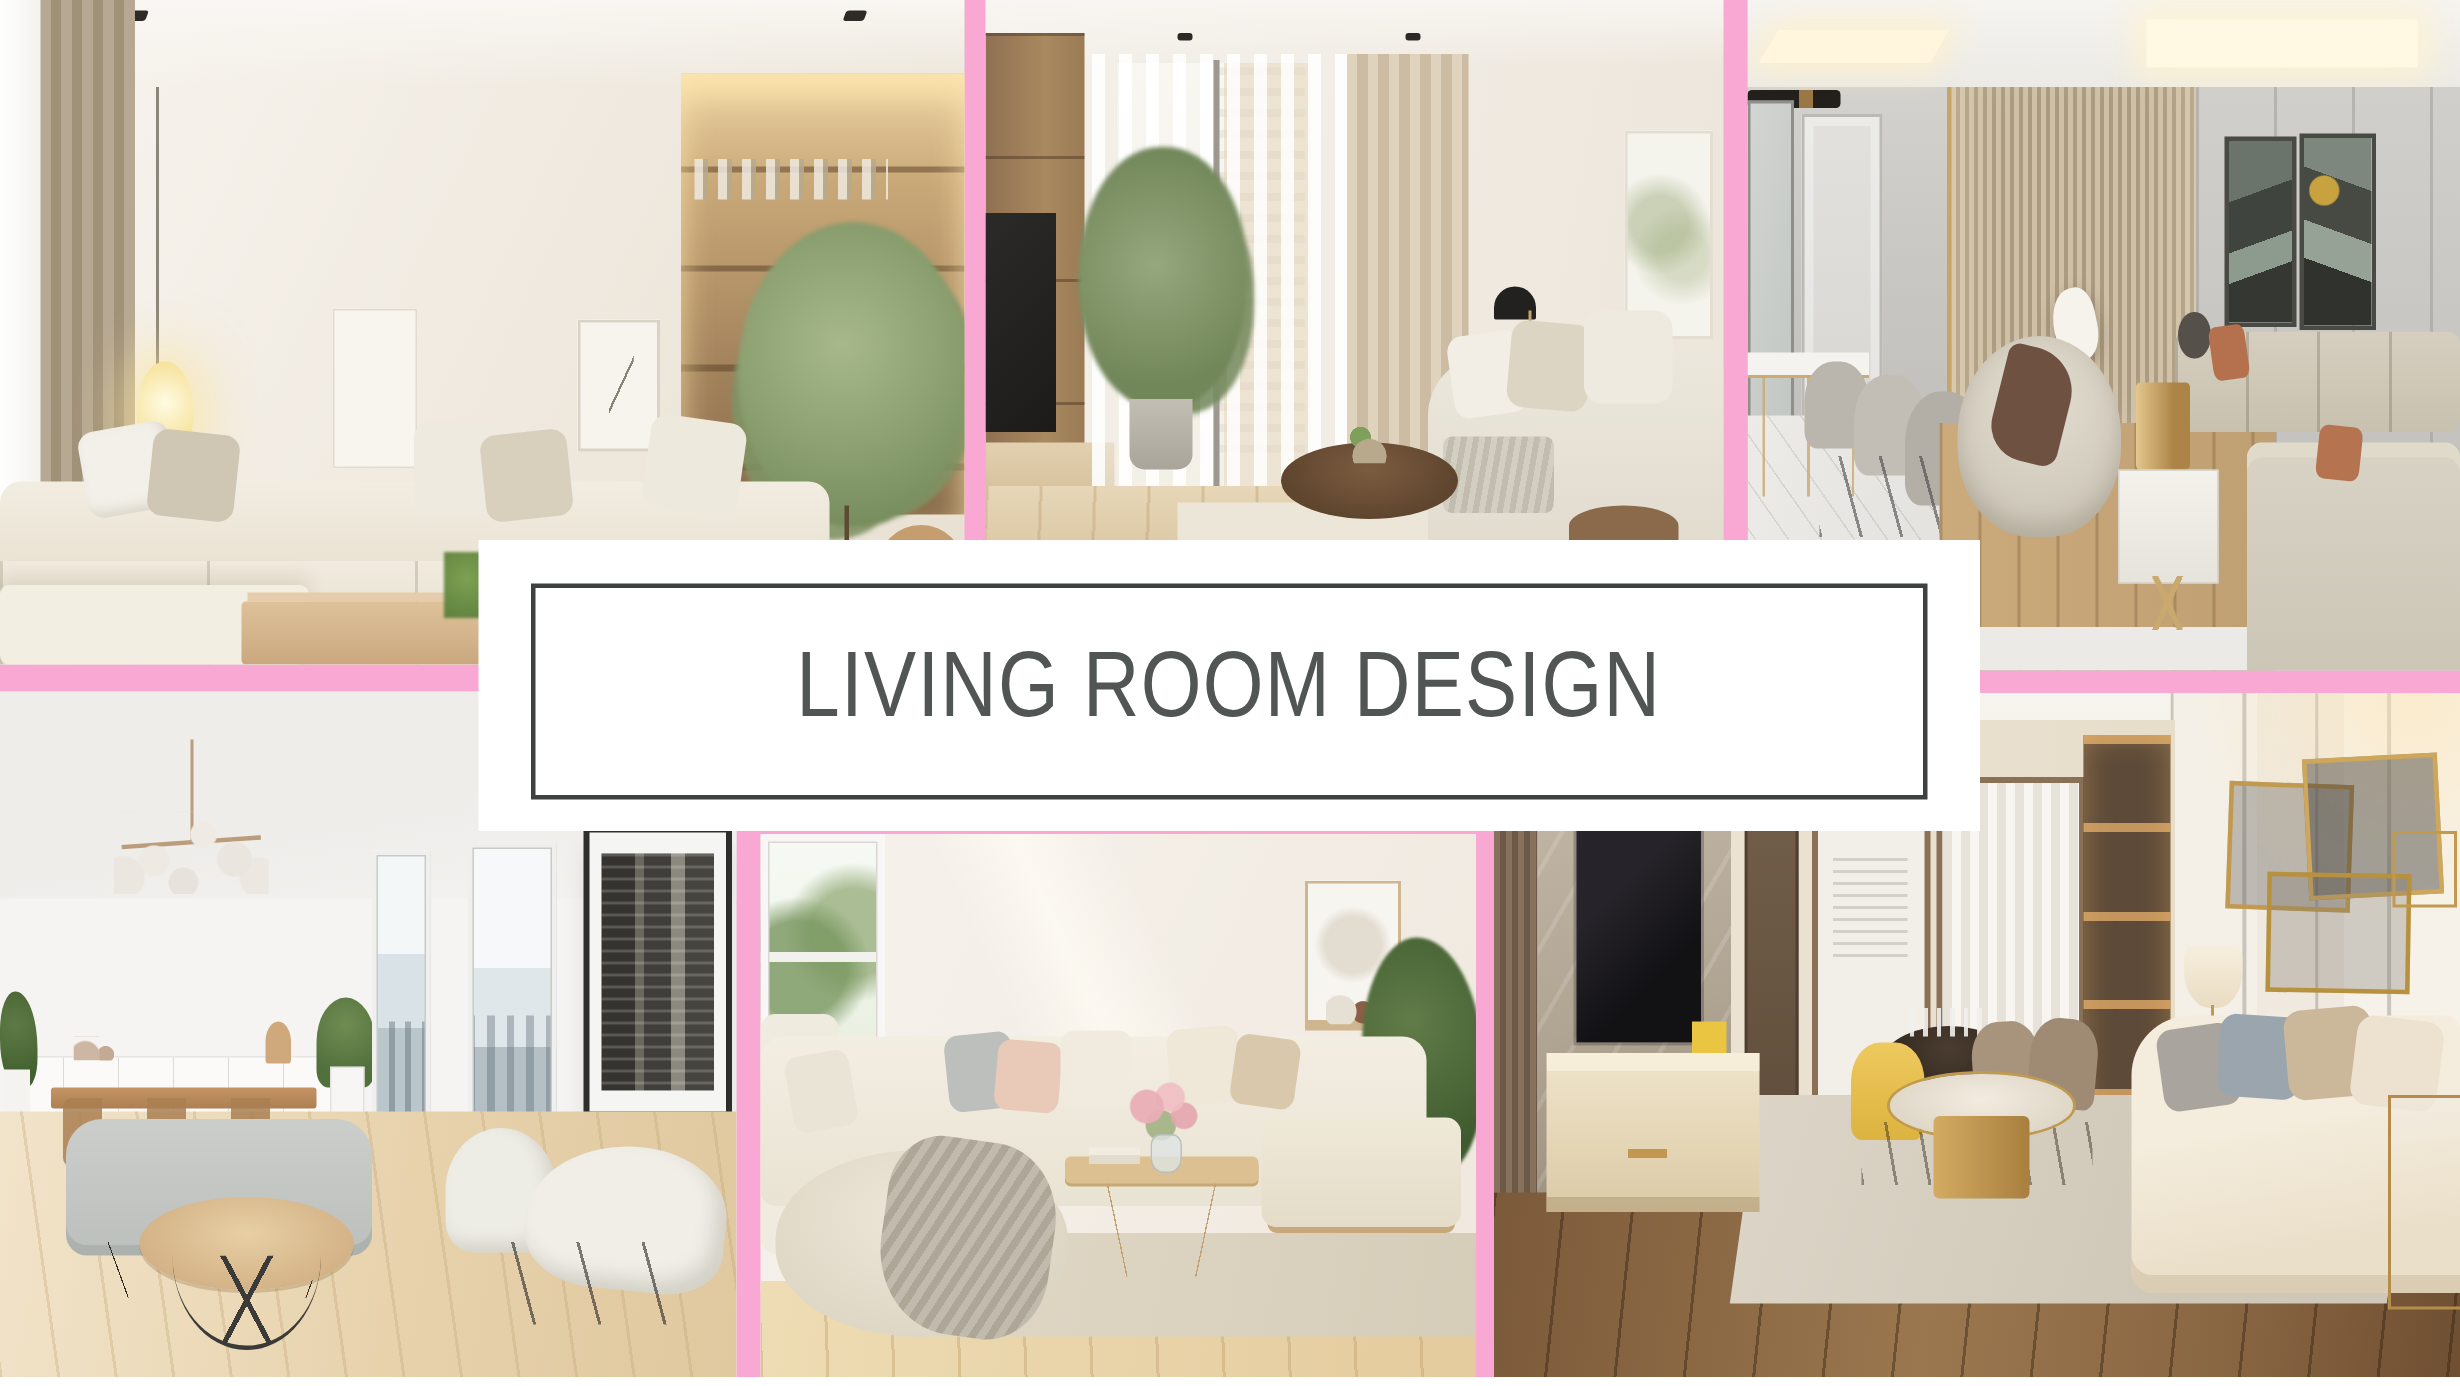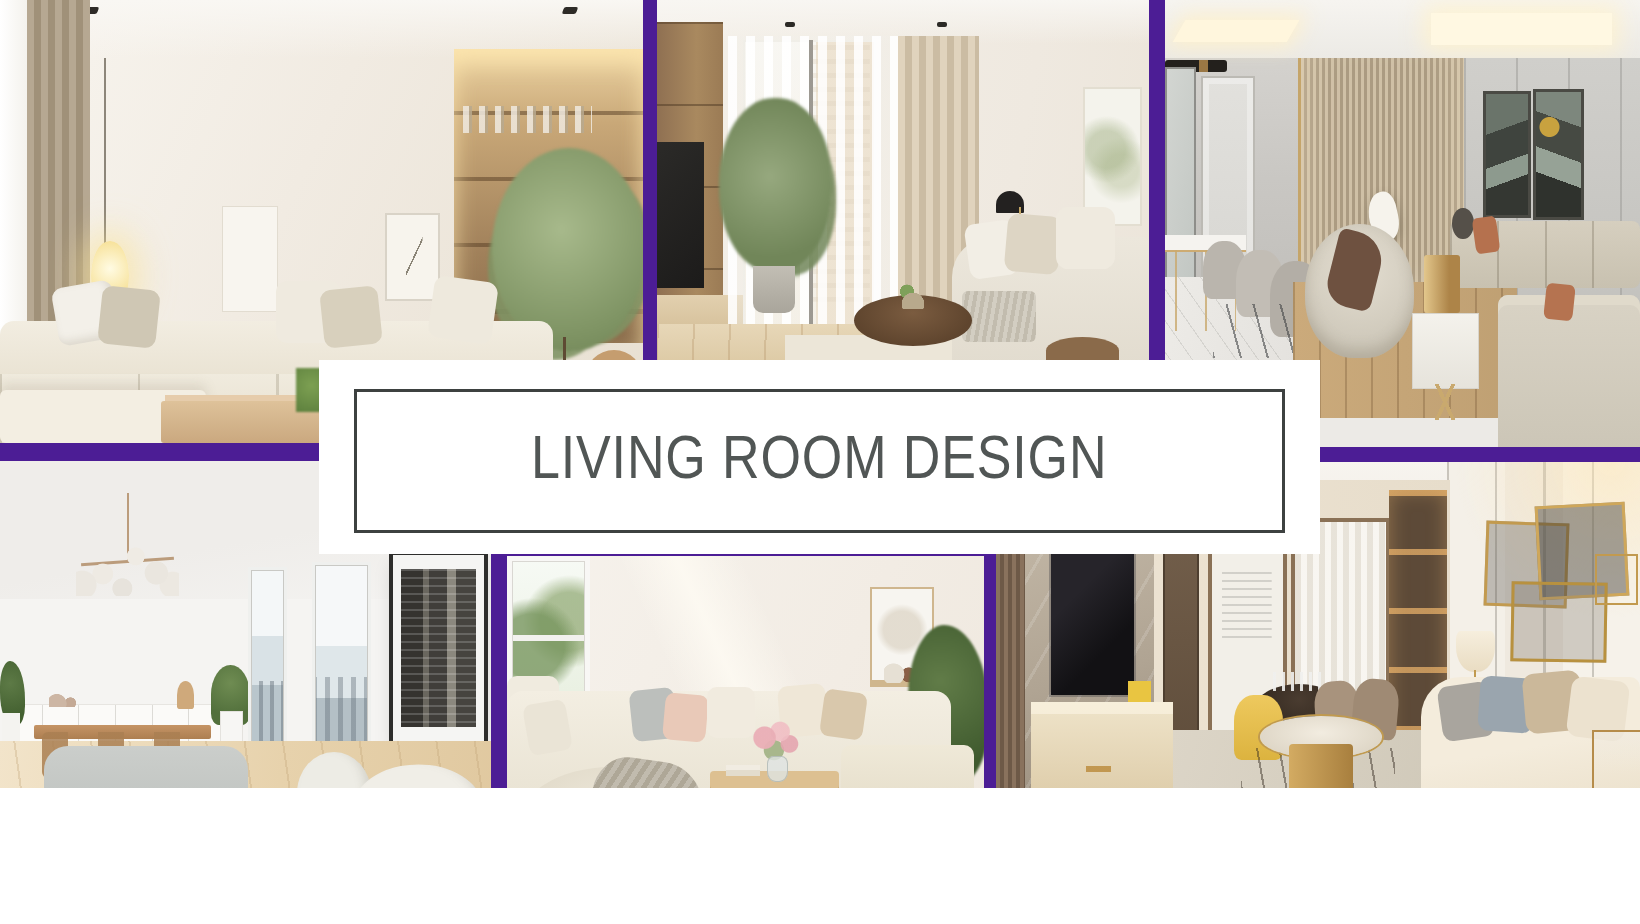--- a/index.html
+++ b/index.html
@@ -1,16 +1,16 @@
 <!DOCTYPE html>
 <html><head>
 <meta charset="utf-8">
 <style>
   html,body{margin:0;padding:0;background:#ffffff;}
-  .canvas{position:relative;width:1640px;height:788px;background:#4c1d95;overflow:hidden;
+  .canvas{position:relative;width:1640px;height:918px;background:#f9a8d4;overflow:hidden;
           font-family:"Liberation Sans",sans-serif;}
   .photo{position:absolute;overflow:hidden;background:#fff;}
   .el{position:absolute;}
 
   
   .p1{left:0;top:0;width:643px;height:443px;background:linear-gradient(115deg,#f8f5ef 0%,#f1ebe2 45%,#e8e0d2 100%);}
   .p2{left:657px;top:0;width:492px;height:364px;background:linear-gradient(100deg,#f4f0e9,#efe9e0 70%,#ece5da);}
   .p3{left:1165px;top:0;width:475px;height:447px;background:linear-gradient(180deg,#d9d7d3 0%,#c9c7c3 40%,#bfbdb9 75%,#c6c4c0);}
   .p4{left:0;top:461px;width:491px;height:459px;background:#f5f4f2;}
   .p5{left:507px;top:556px;width:477px;height:364px;background:linear-gradient(115deg,#f6f2ec 0%,#f2ece4 60%,#efe8de);}

